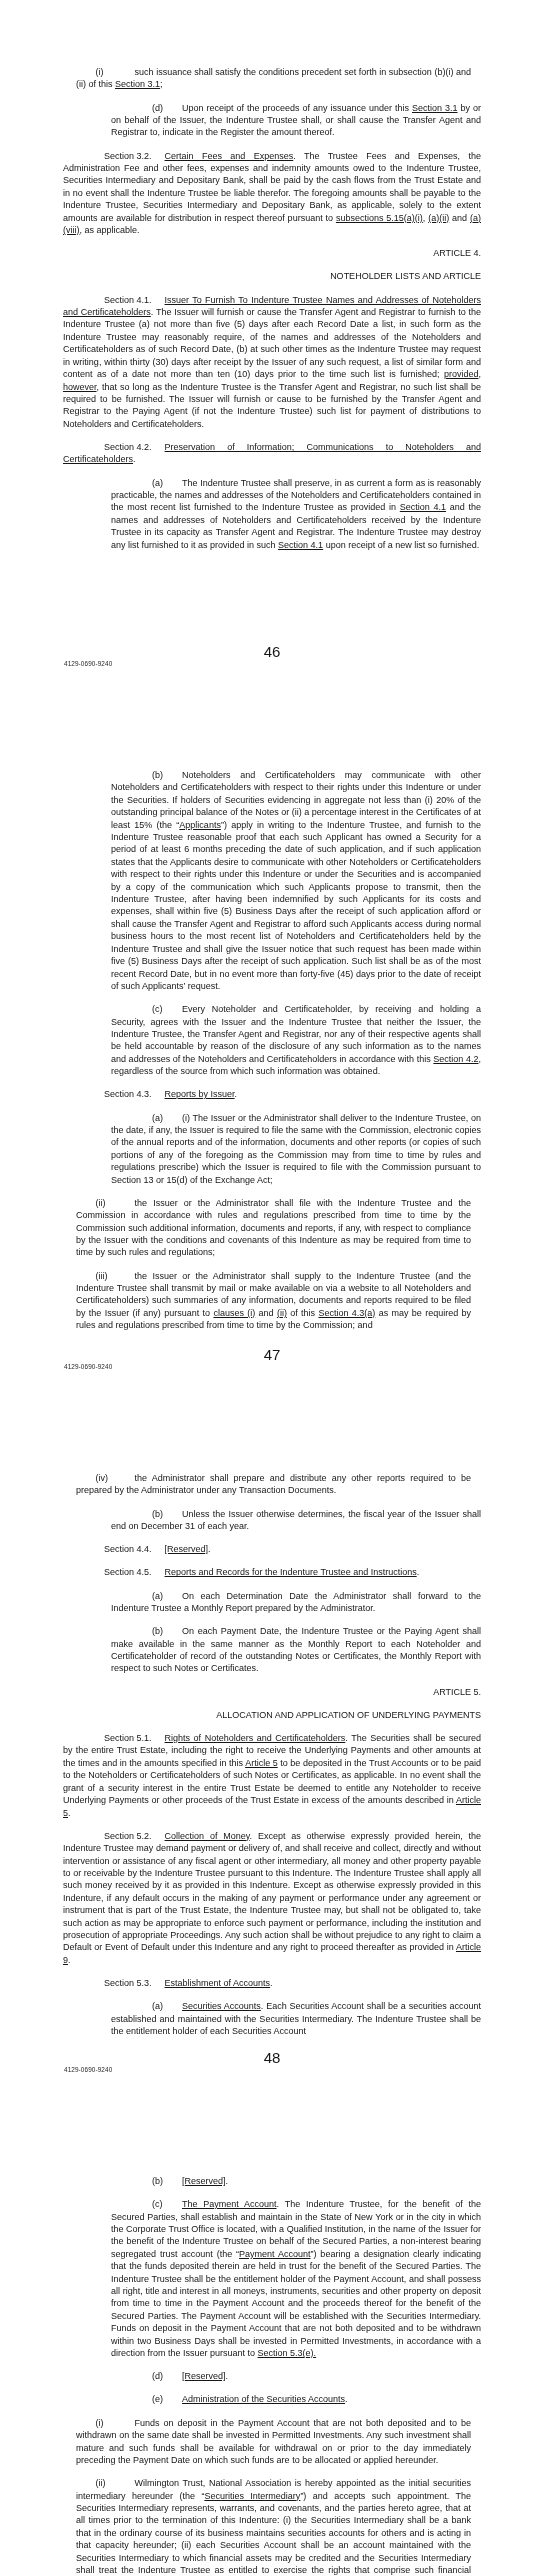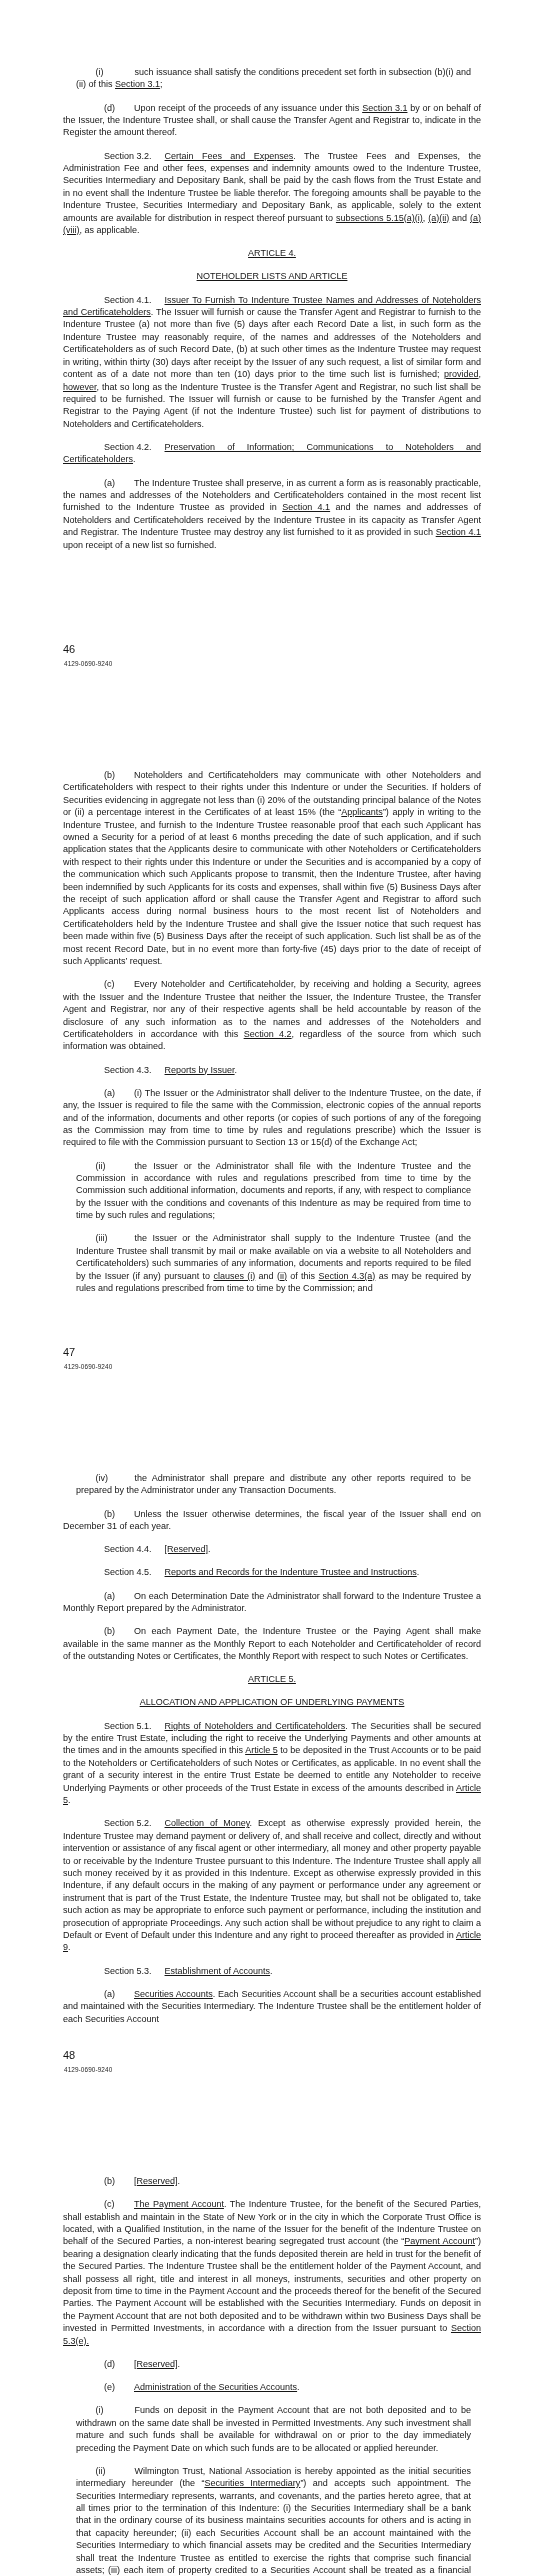--- a/index.html
+++ b/index.html
@@ -1,30 +1,30 @@
 <!DOCTYPE html>
 <html style="font-size:8.2px"><head>
 <meta charset="utf-8">
 <style>
   html,body{margin:0;padding:0;background:#ffffff;}
   body{width:544px;height:2813px;position:relative;font-family:"Liberation Sans","DejaVu Sans",sans-serif;color:#161616;}
   #doc{position:absolute;top:0;left:0;width:544px;height:2813px;background:#ffffff;}
   .page{position:relative;width:544px;height:703px;overflow:hidden;background:#ffffff;}
   .content{position:absolute;left:63px;top:66px;width:418px;}
   p.para{margin:0 0 10.8px 0;font-size:9px;line-height:12.4px;text-align:justify;color:#161616;}
-  p.center{text-align:center;text-indent:0;text-decoration:underline;}
-  p.body{text-indent:41px;}
+  p.center{text-align:right;text-indent:0;}
+  p.body{text-indent:41px;margin-left:48px;}
   p.section{text-indent:41px;}
   p.clause{margin-left:13px;text-indent:19.6px;width:395px;}
   .lbl{display:inline-block;text-indent:0;}
   p.body .lbl{min-width:30px;}
   p.clause .lbl{min-width:39px;}
   p.section .lbl{margin-right:13px;}
   .u{text-decoration:underline;text-underline-offset:1px;}
-  .pagenum{position:absolute;top:643px;left:63px;width:418px;text-align:left;font-size:11px;color:#161616;}
+  .pagenum{position:absolute;top:643px;left:63px;width:418px;text-align:center;font-size:15px;color:#161616;}
   .docid{position:absolute;top:660px;left:64px;font-size:6.4px;color:#262626;letter-spacing:0.1px;}
 </style>
 </head>
 <body>
 
 <div id="doc">
     <div class="page">
       <div class="content">
         <p class="para clause"><span class="lbl">(i)</span><span>such issuance shall satisfy the conditions precedent set forth in subsection (b)(i) and (ii) of this </span><span class="u">Section 3.1</span><span>;</span></p>
         <p class="para body"><span class="lbl">(d)</span><span>Upon receipt of the proceeds of any issuance under this </span><span class="u">Section 3.1</span><span> by or on behalf of the Issuer, the Indenture Trustee shall, or shall cause the Transfer Agent and Registrar to, indicate in the Register the amount thereof.</span></p>

